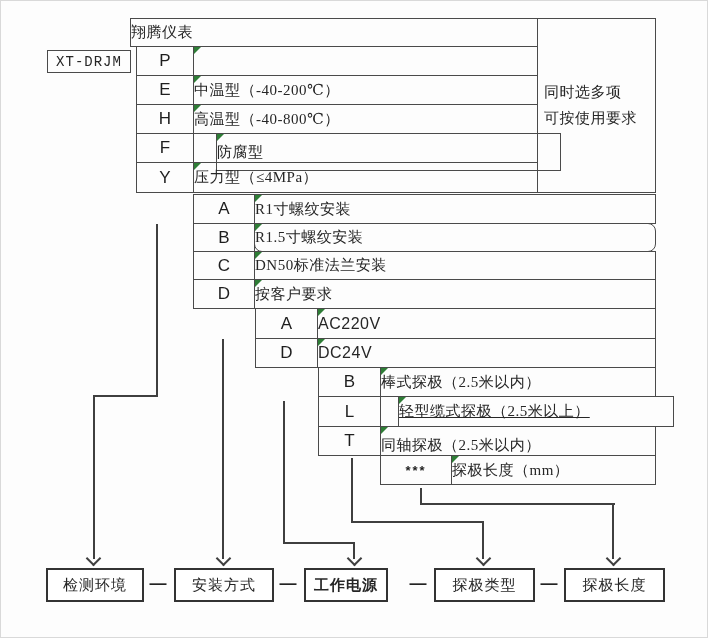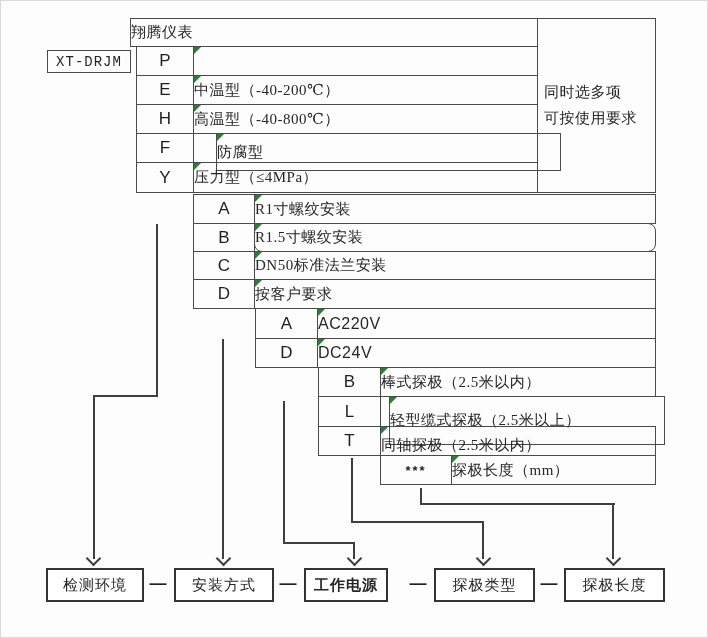--- a/index.html
+++ b/index.html
@@ -158,21 +158,21 @@
       <span>B</span>
     </div>
   <div class="cell desc" style="left:379px;top:366px;width:276px;height:30px;">
       <i class="gc"></i>
       <span>棒式探极（2.5米以内）</span>
     </div>
 
   <div class="cell code" style="left:317px;top:395px;width:63px;height:31px;">
       <span>L</span>
     </div>
-  <div class="cell desc" style="left:388px;top:395px;width:276px;height:49px;text-decoration:underline;">
+  <div class="cell desc" style="left:397px;top:395px;width:276px;height:31px;text-decoration:underline;">
       <i class="gc"></i>
       <span>轻型缆式探极（2.5米以上）</span>
     </div>
 
   <div class="cell code" style="left:317px;top:425px;width:63px;height:30px;">
       <span>T</span>
     </div>
   <div class="cell desc" style="left:379px;top:425px;width:276px;height:30px;align-items:flex-end;">
       <i class="gc"></i>
       <span>同轴探极（2.5米以内）</span>

